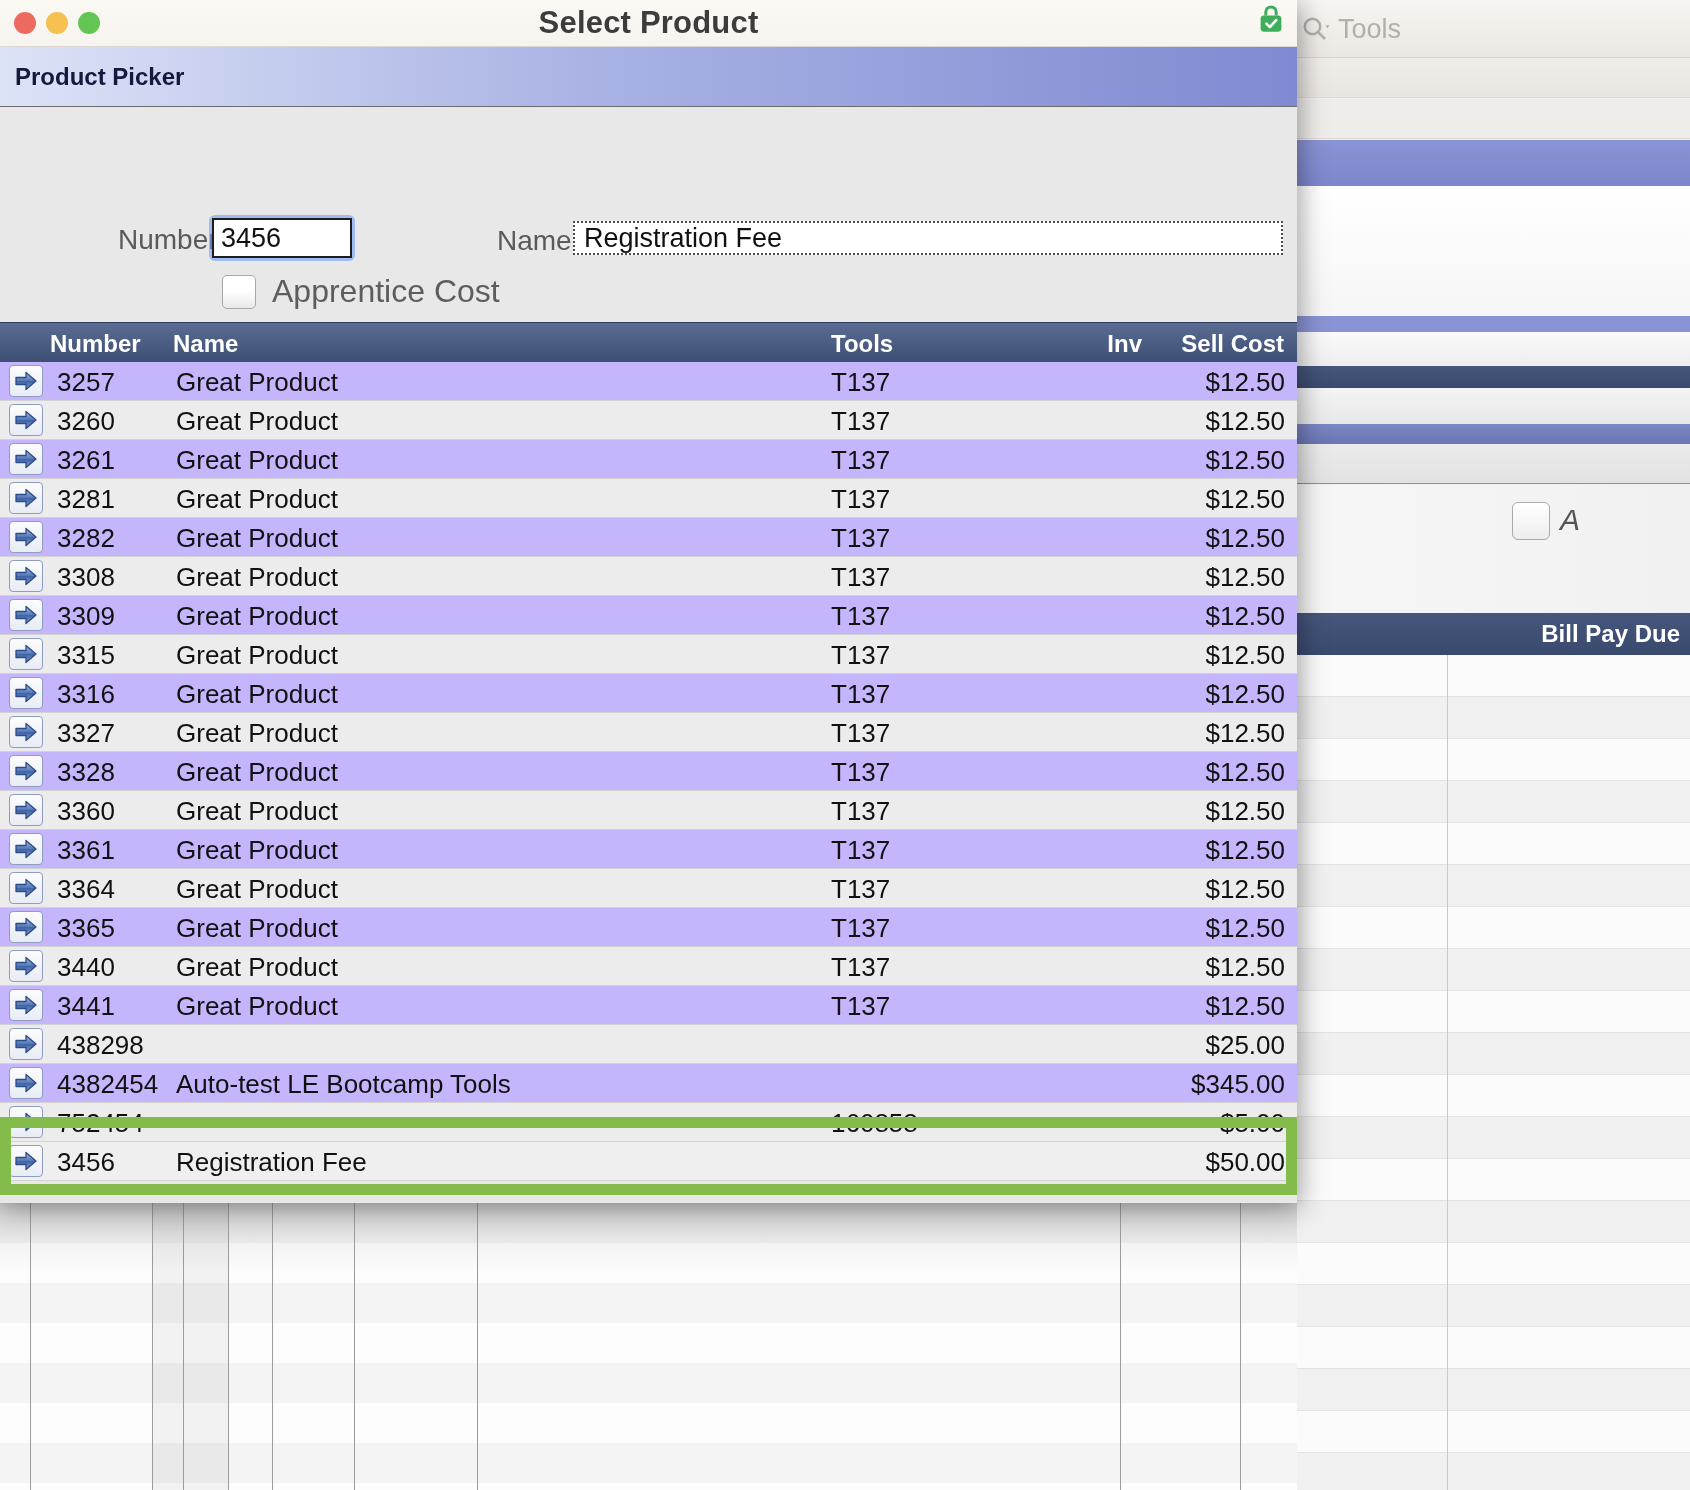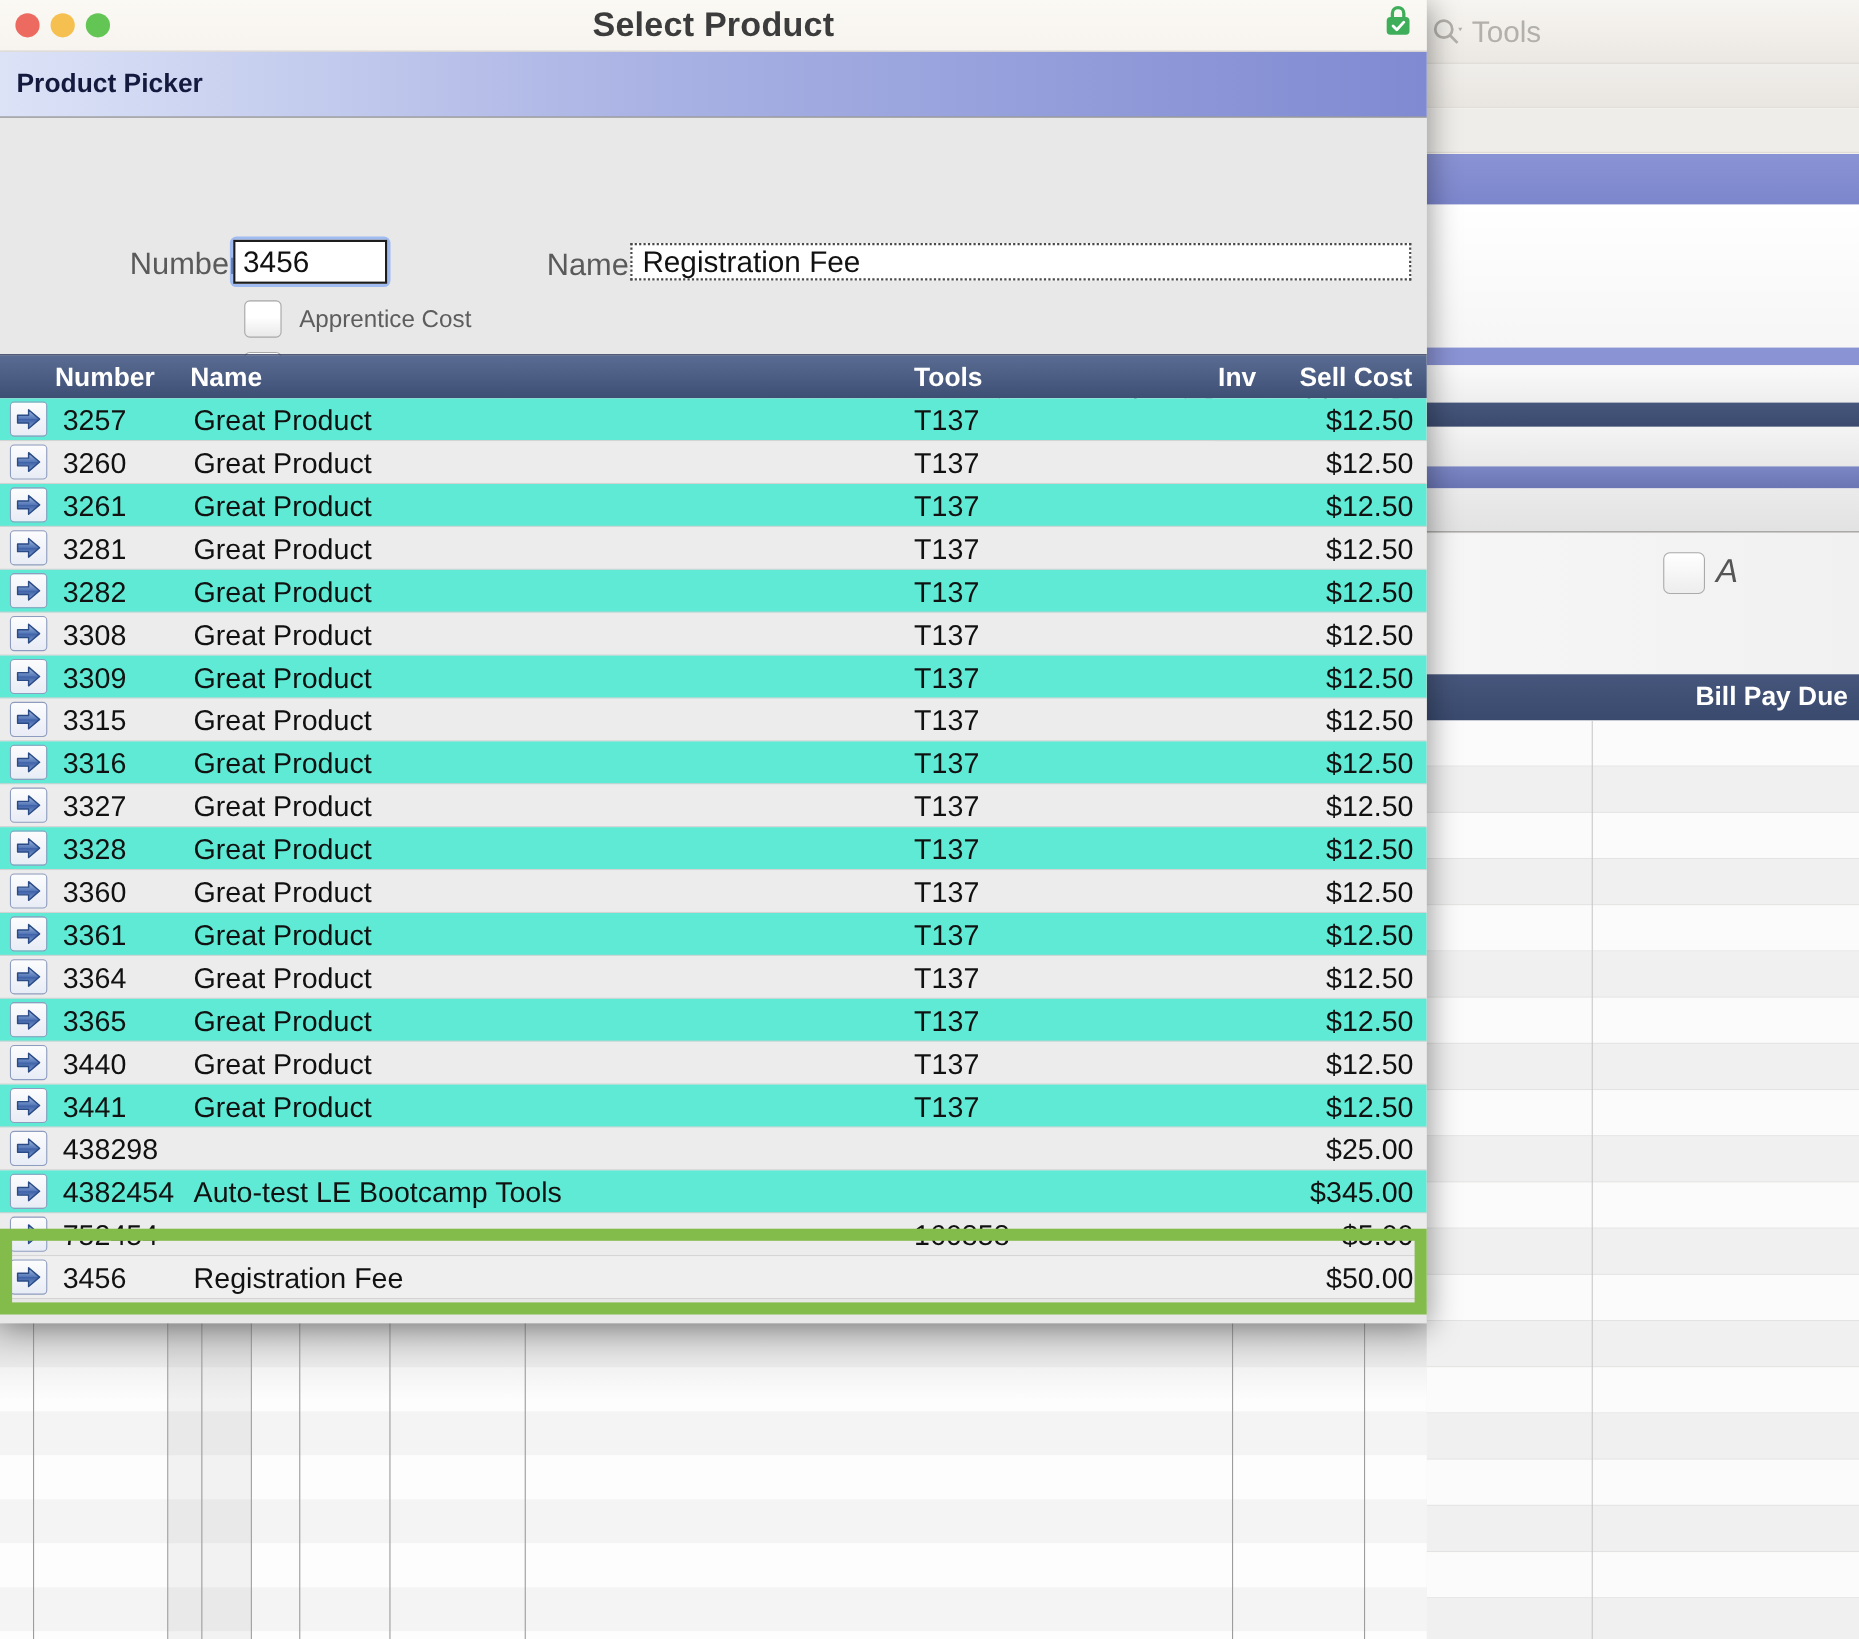--- a/index.html
+++ b/index.html
@@ -170,21 +170,21 @@
 
   .cbrow { position: absolute; display: flex; align-items: center; gap: 16px; }
   .cbrow.r1 { left: 222px; top: 166px; }
   .cbrow.r2 { left: 222px; top: 213px; }
   .cbrow.r3 { left: 222px; top: 259px; }
   .cbbox {
     width: 34px; height: 34px; border-radius: 5px;
     border: 1px solid #a8a8a8;
     background: linear-gradient(#ffffff 45%, #e9e9e9 100%);
   }
-  .cblabel { font-size: 22px; color: #5d5d5d; }
+  .cblabel { font-size: 32px; color: #5d5d5d; }
 
   .btn {
     position: absolute; height: 48px; border-radius: 7px;
     border: 1px solid #b0b0b0;
     background: linear-gradient(#ffffff 0%, #fdfdfd 48%, #f0f0f0 52%, #e6e6e6 100%);
     font-family: "Liberation Sans", sans-serif; font-size: 27px; color: #0d0d0d;
     display: flex; align-items: center; justify-content: center;
     cursor: default;
   }
   .btn-cancel { left: 908px; top: 242px; width: 170px; }
@@ -203,21 +203,21 @@
   .th { position: absolute; top: 7px; }
   .th-number { left: 50px; }
   .th-name   { left: 173px; }
   .th-code   { left: 831px; }
   .th-inv    { right: 155px; }
   .th-sell   { right: 13px; }
 
   .tbl-body { position: relative; height: 860px; overflow: hidden; }
   .row {
     position: relative; height: 39px;
-    background: #5eead4;
+    background: #c4b5fd;
     border-bottom: 1px solid #d3d3d3;
     font-size: 26px; color: #111;
   }
   .row.alt { background: #ececec; }
   .cell { position: absolute; top: 5px; }
   .c-icon { left: 9px; top: 3px; }
   .c-num  { left: 57px; }
   .c-name { left: 176px; }
   .c-code { left: 831px; }
   .c-inv  { right: 155px; }

